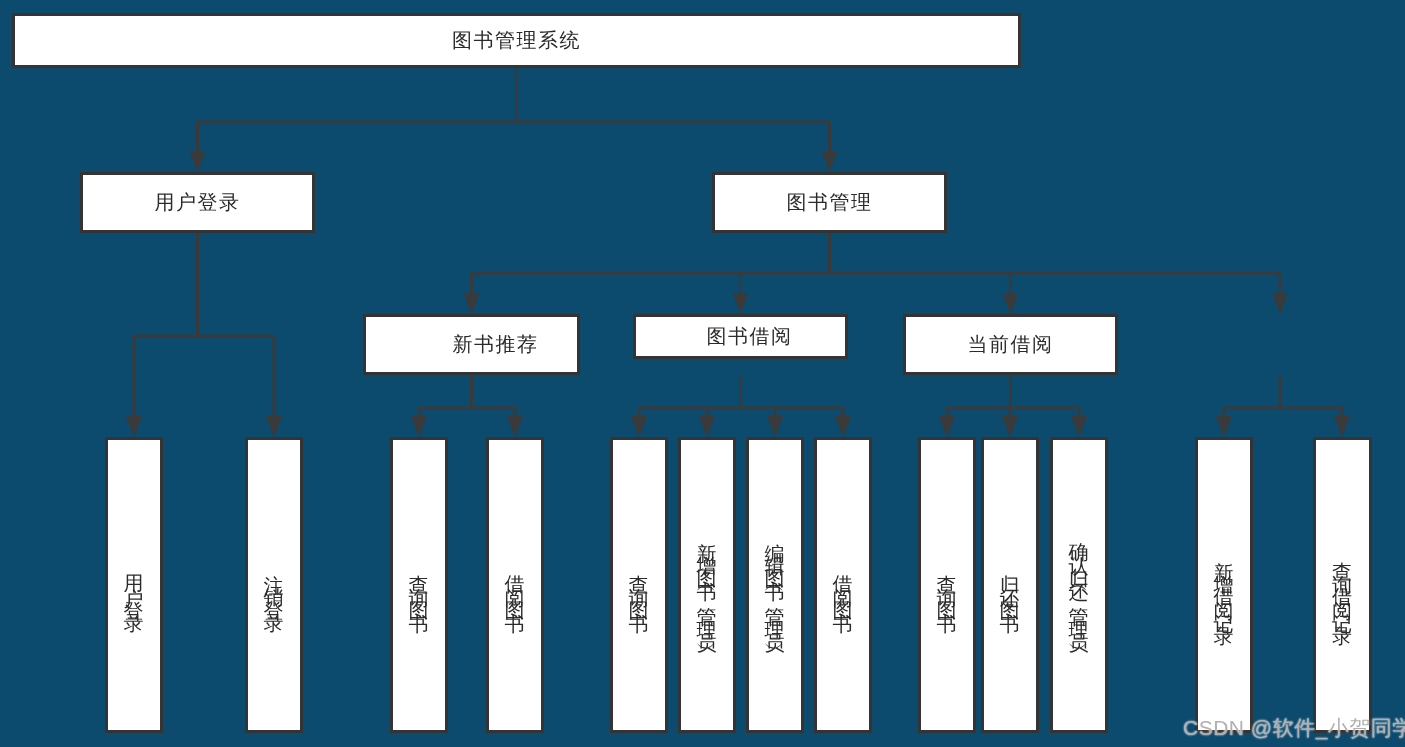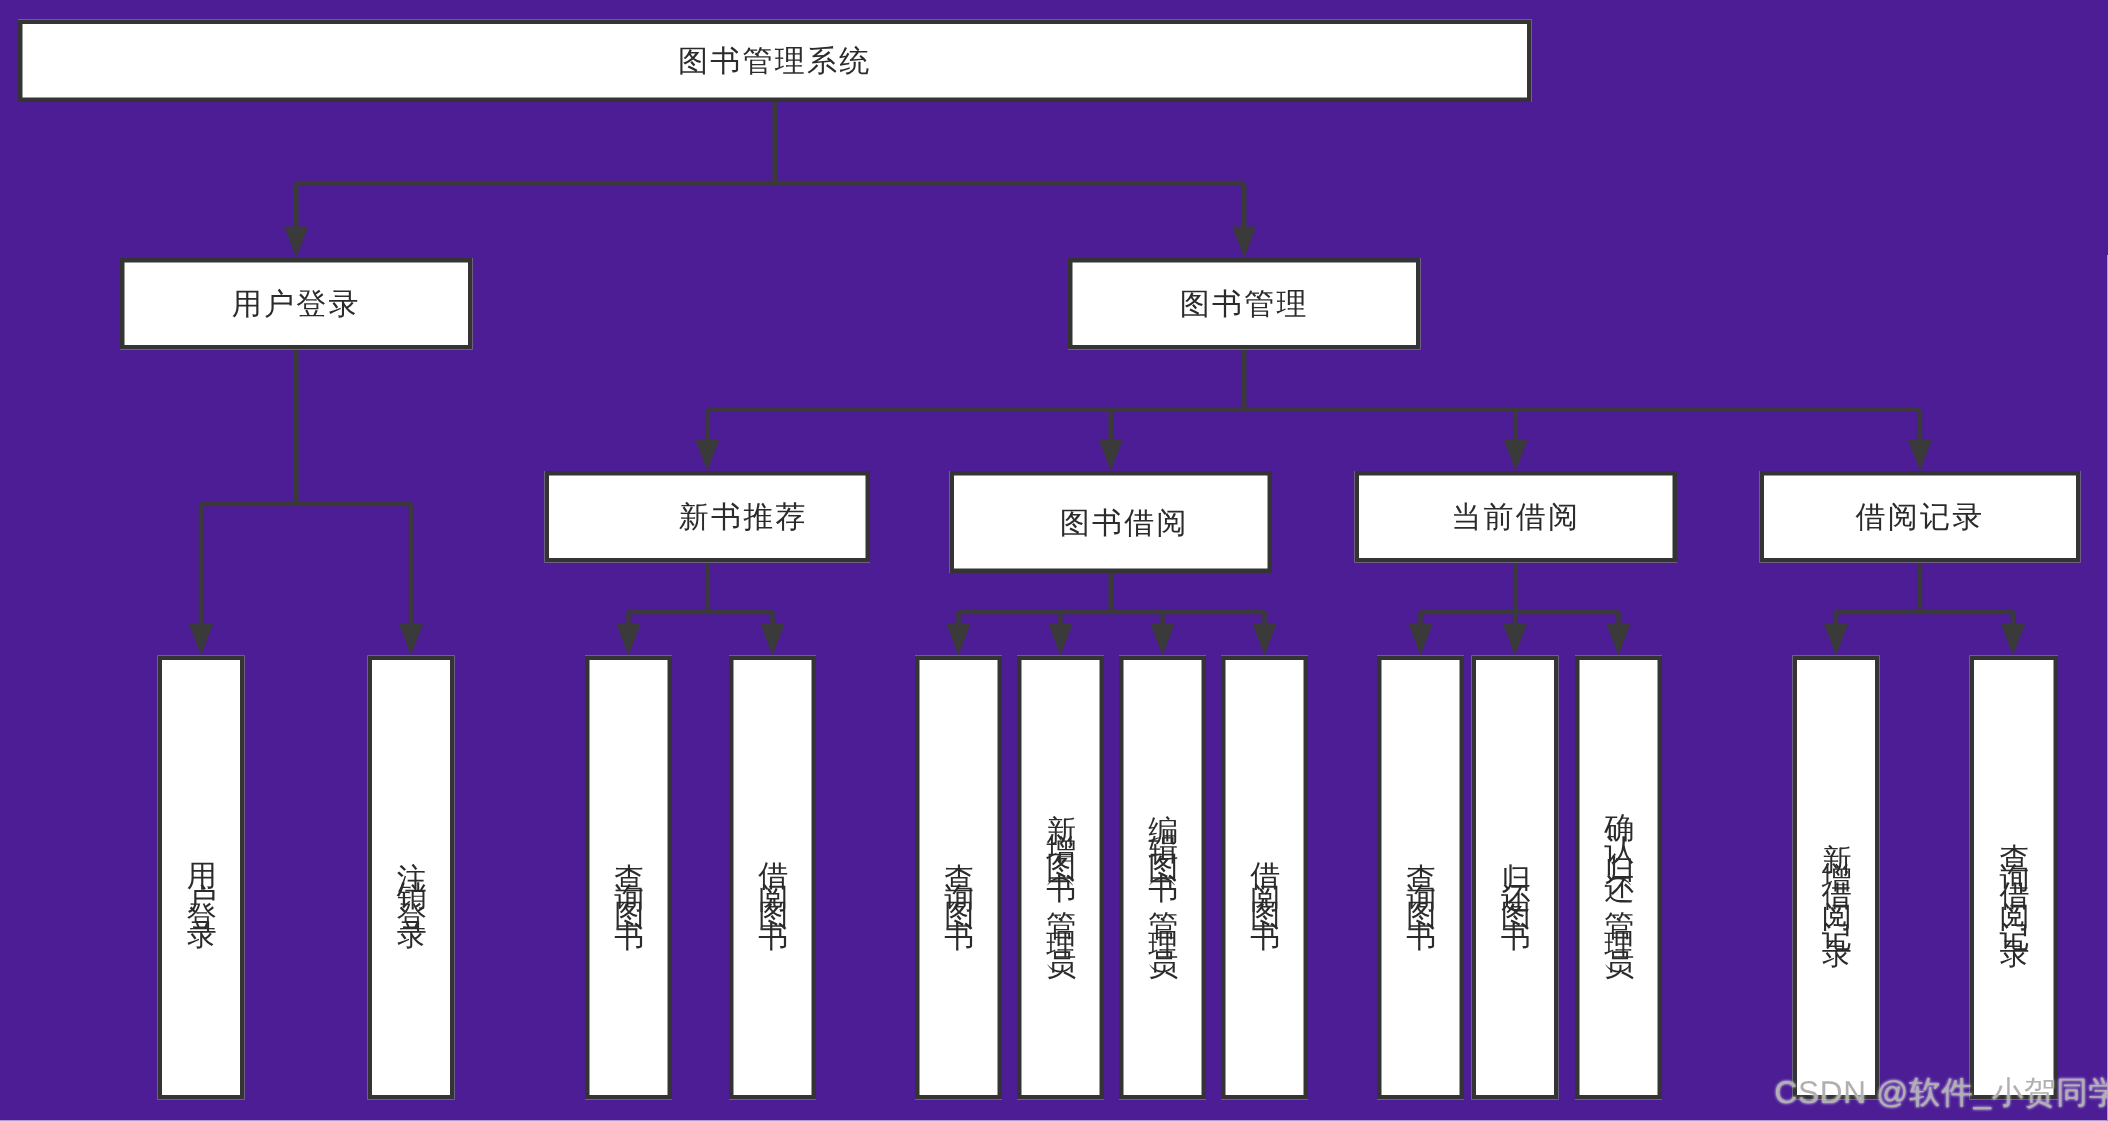--- a/index.html
+++ b/index.html
@@ -1,17 +1,17 @@
 <!DOCTYPE html>
 <html><head>
 <meta charset="utf-8">
 <style>
   html,body{margin:0;padding:0;background:#ffffff;}
   .canvas{
-    position:relative;width:1405px;height:747px;background:#4c1d95;
+    position:relative;width:1405px;height:747px;background:#0c4a6e;
     font-family:"Liberation Sans",sans-serif;color:#2b2b2b;overflow:hidden;
   }
   .wires{position:absolute;left:0;top:0;z-index:1;}
   .node{
     position:absolute;z-index:2;background:#ffffff;
     border:3px solid #343434;box-sizing:border-box;
     display:flex;align-items:center;justify-content:center;
   }
   .hlabel{font-size:20px;letter-spacing:1.5px;white-space:nowrap;}
   .vlabel{
@@ -66,28 +66,25 @@
   <div class="node" style="left:80px;top:172px;width:235px;height:61px;">
     <span class="hlabel">用户登录</span>
   </div>
   <div class="node" style="left:712px;top:172px;width:235px;height:61px;justify-content:center;">
     <span class="hlabel">图书管理</span>
   </div>
 
   <div class="node" style="left:363px;top:314px;width:217px;height:61px;padding-left:48px;">
     <span class="hlabel">新书推荐</span>
   </div>
-  <div class="node" style="left:633px;top:314px;width:215px;height:68px;padding-left:18px;">
+  <div class="node" style="left:633px;top:314px;width:215px;height:45px;padding-left:18px;">
     <span class="hlabel">图书借阅</span>
   </div>
   <div class="node" style="left:903px;top:314px;width:215px;height:61px;">
     <span class="hlabel">当前借阅</span>
-  </div>
-  <div class="node" style="left:1173px;top:314px;width:214px;height:61px;">
-    <span class="hlabel">借阅记录</span>
   </div>
 
   <div class="node" style="left:105px;top:437px;width:58px;height:296px;">
     <span class="vlabel">用户登录</span>
   </div>
   <div class="node" style="left:245px;top:437px;width:58px;height:296px;">
     <span class="vlabel">注销登录</span>
   </div>
 
   <div class="node" style="left:390px;top:437px;width:58px;height:296px;">

